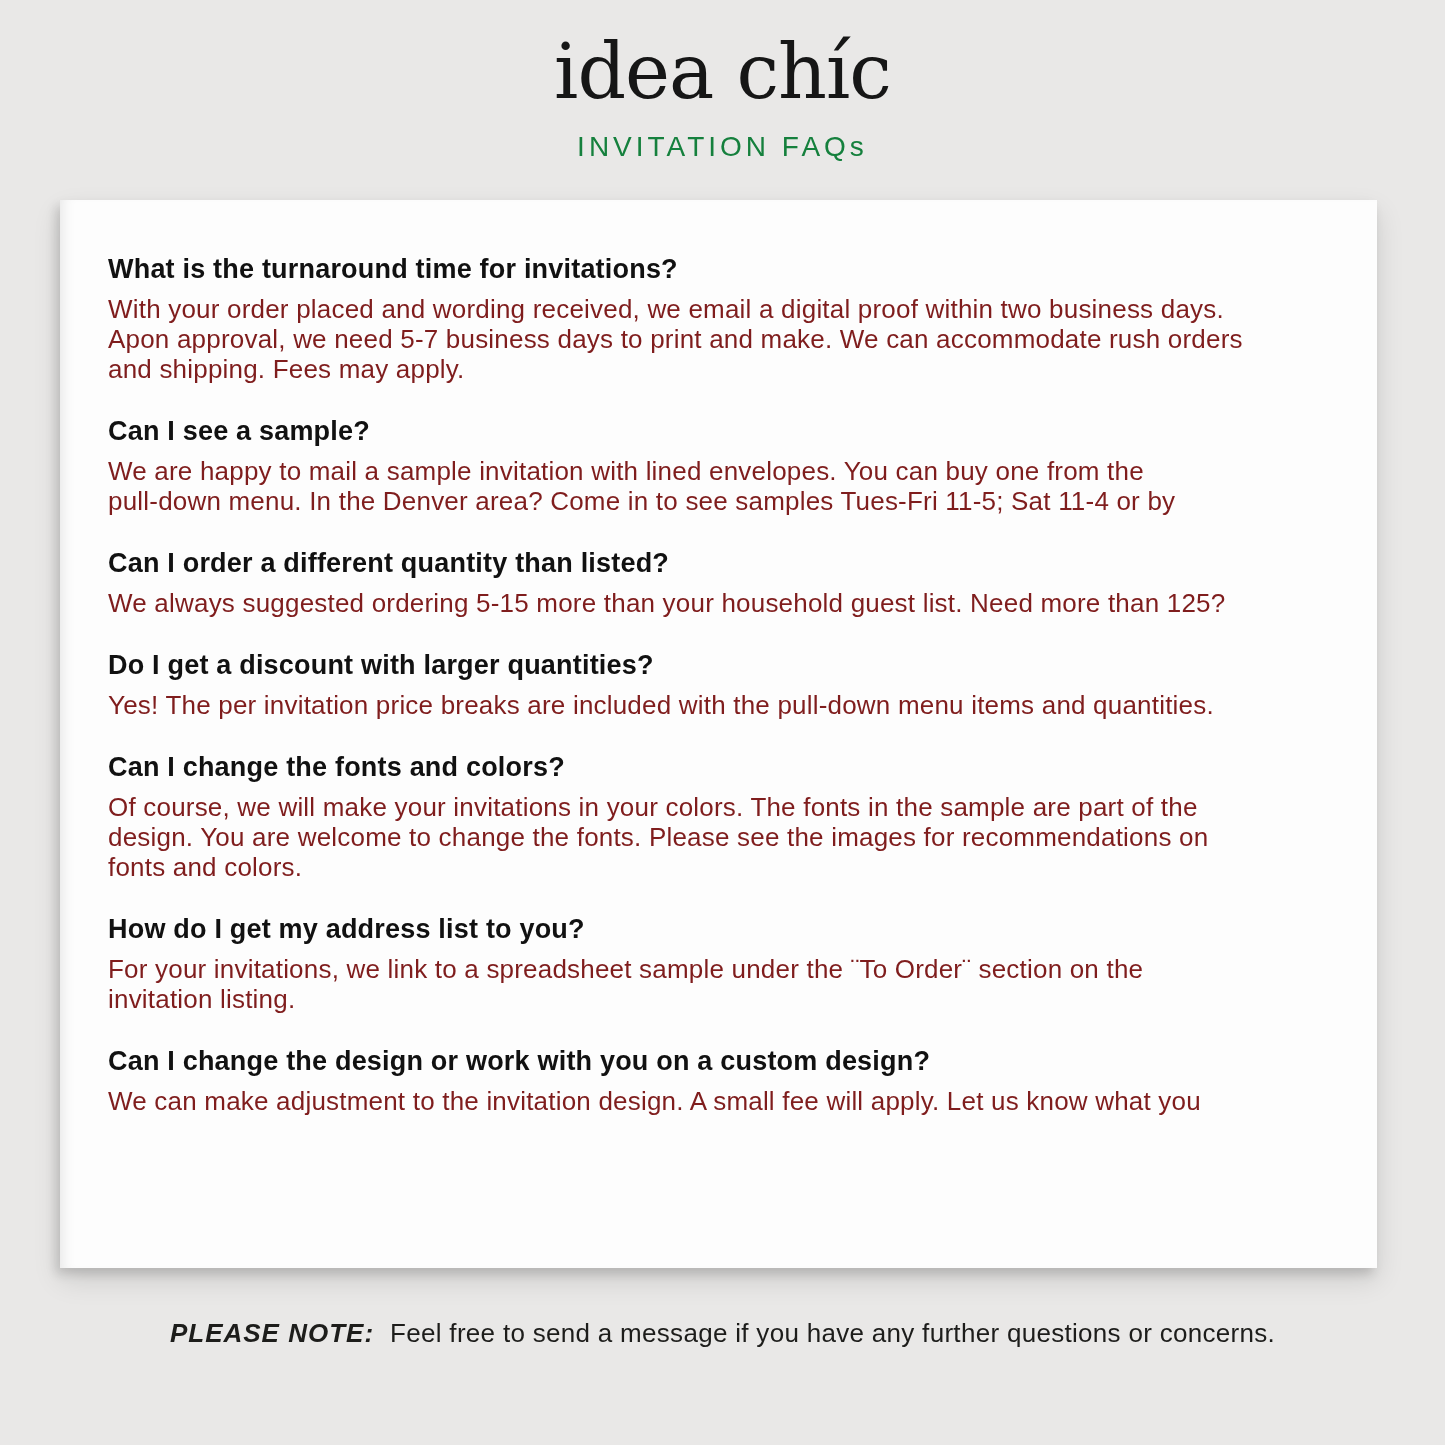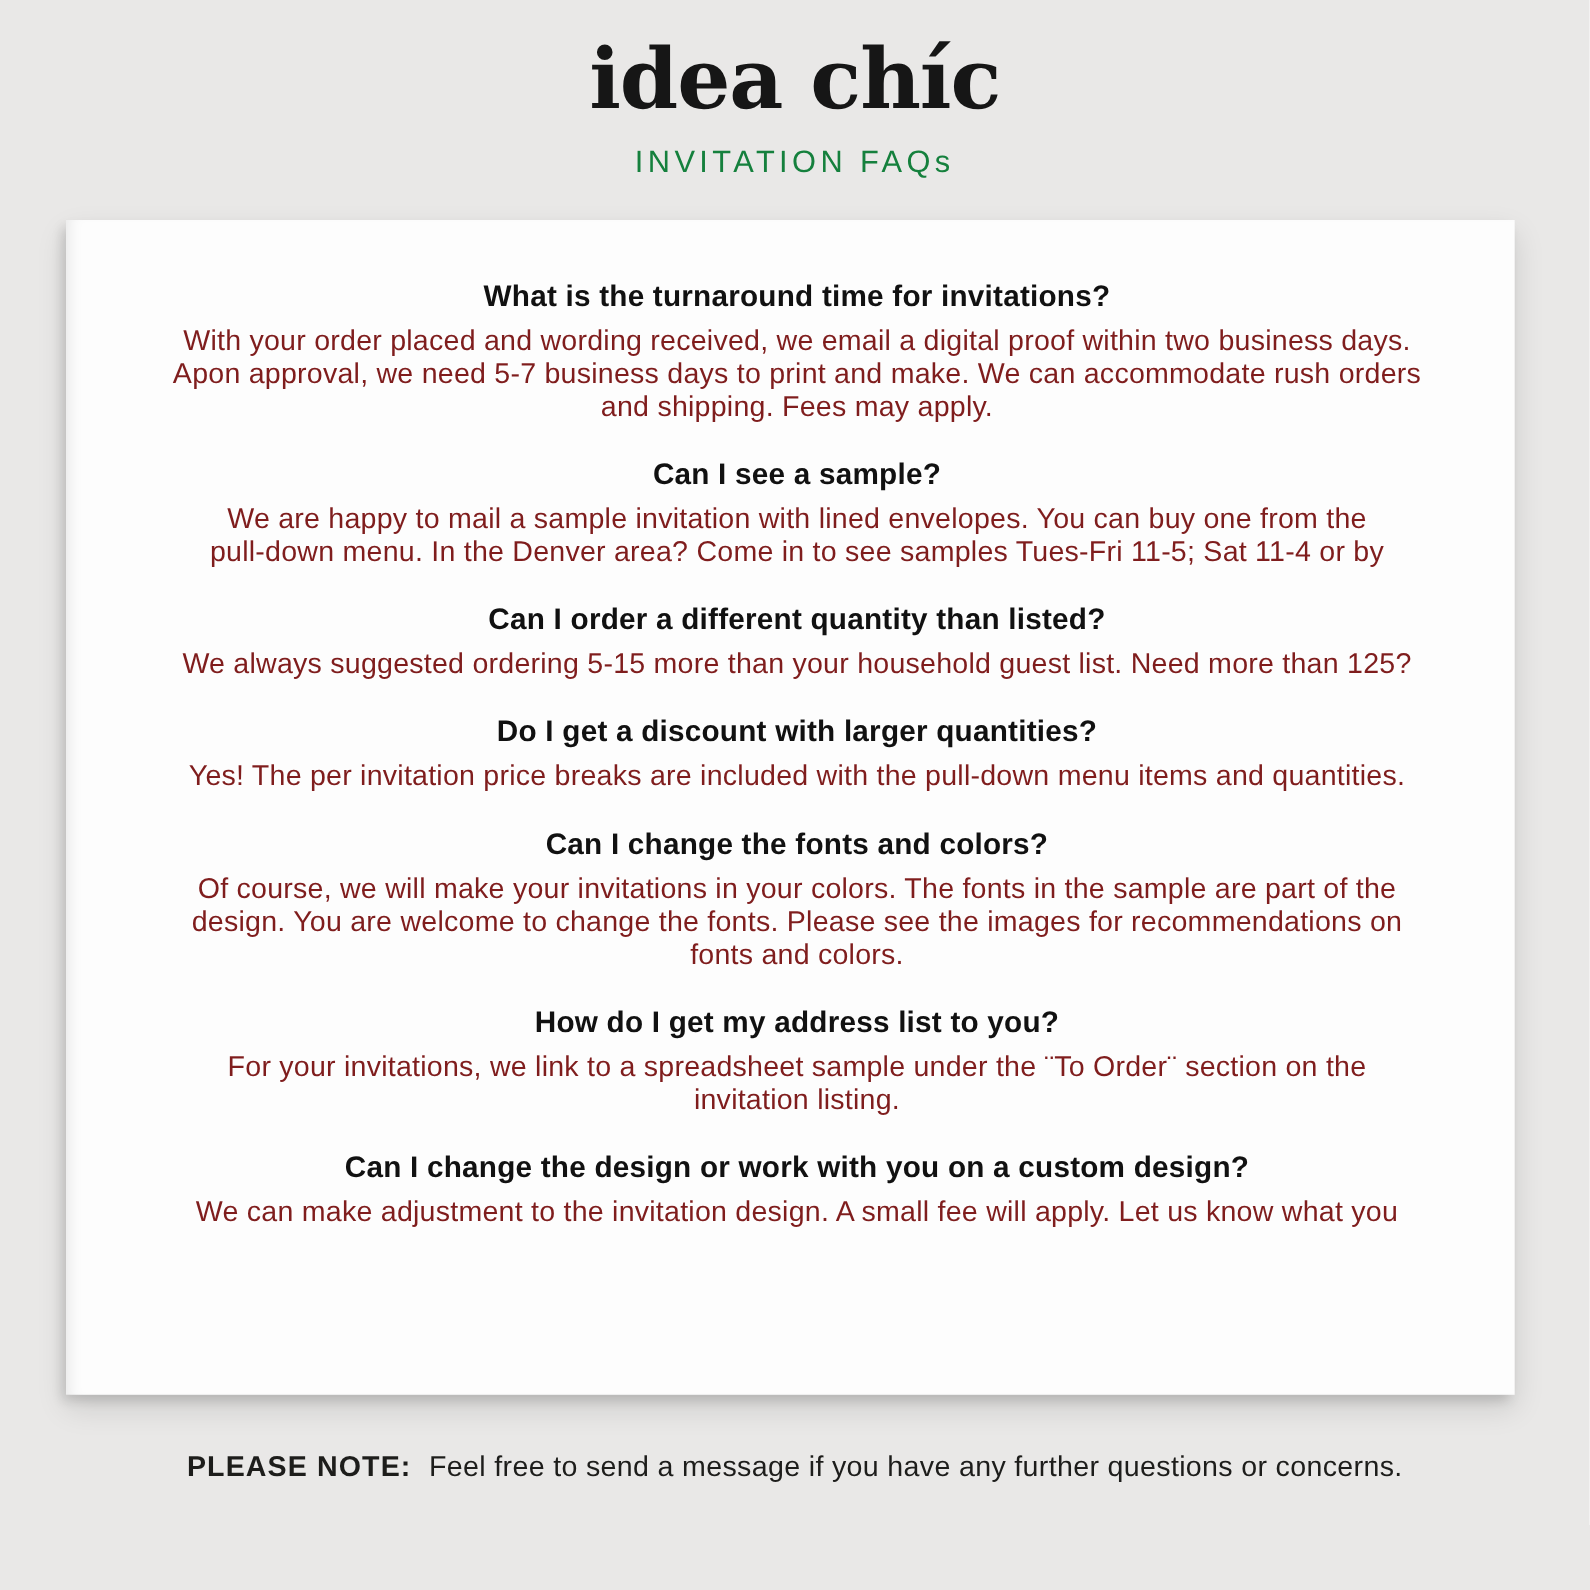--- a/index.html
+++ b/index.html
@@ -17,21 +17,21 @@
     position: absolute;
     top: 0;
     left: 0;
     width: 100%;
     text-align: center;
   }
   .logo {
     margin-top: 28px;
     font-family: "DejaVu Serif", "Liberation Serif", serif;
     font-size: 76px;
-    font-weight: 700;
+    font-weight: 400;
     letter-spacing: -1px;
     color: #161616;
     line-height: 1.15;
   }
   .subtitle {
     margin-top: 16px;
     font-size: 28px;
     font-weight: 400;
     letter-spacing: 4px;
     color: #15803d;
@@ -42,21 +42,21 @@
     top: 200px;
     width: 1317px;
     height: 1068px;
     background: #fdfdfd;
     padding: 54px 36px 0 48px;
     box-shadow:
       -4px 6px 10px rgba(0,0,0,0.14),
       0 12px 26px rgba(0,0,0,0.12),
       inset 12px 0 14px -10px rgba(0,0,0,0.10);
   }
-  .faq { margin: 0 0 32px 0; text-align: center; }
+  .faq { margin: 0 0 32px 0; }
   .faq:last-child { margin-bottom: 0; }
   .faq h2 {
     margin: 0 0 10px 0;
     font-size: 27px;
     line-height: 30px;
     font-weight: 700;
     letter-spacing: 0.2px;
     color: #111111;
   }
   .faq .line {
@@ -74,20 +74,21 @@
     text-align: center;
     font-size: 26px;
     line-height: 30px;
     letter-spacing: 0.3px;
     color: #1d1d1b;
   }
   .note-label {
     font-weight: 700;
     letter-spacing: 1px;
     margin-right: 16px;
+    font-style: italic;
   }
 </style>
 </head>
 <body>
 
 <div class="header">
   <div class="logo">idea chíc</div>
   <div class="subtitle">INVITATION FAQs</div>
 </div>
 

